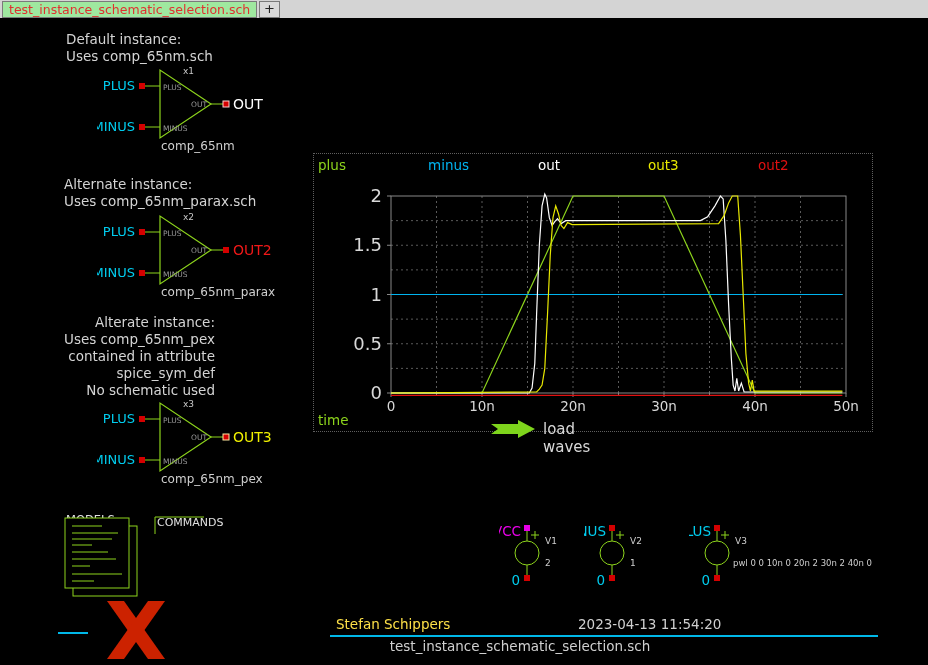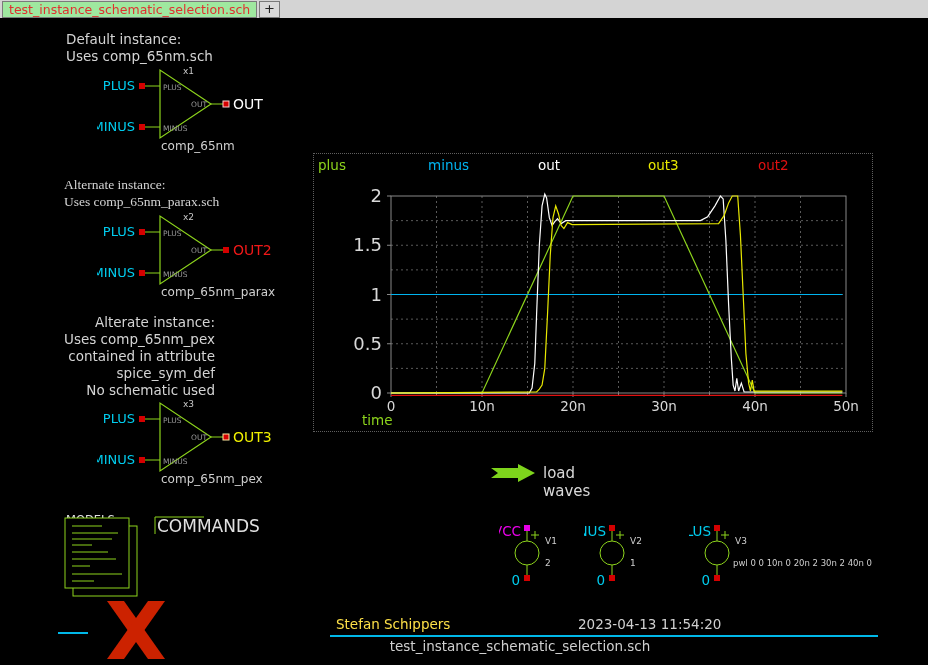--- a/index.html
+++ b/index.html
@@ -13,31 +13,31 @@
          font-size:12.5px; line-height:15px; }
   .plustab { position:absolute; left:259px; top:1px; width:21px; height:17px;
              background:#d9d9d9; border:1px solid #7a7a7a; color:#222;
              font-size:13px; line-height:14px; text-align:center; }
   
   .canvas { position:absolute; left:0; top:20px; width:928px; height:645px; background:#000; }
   .ann { position:absolute; color:#d4d4d4; font-size:13.5px; line-height:17px; white-space:pre-line; }
   .sym { position:absolute; }
   svg text { font-family:"DejaVu Sans", sans-serif; }
   
-  .cmd-label { position:absolute; left:157px; top:496px; color:#e0e0e0; font-size:17px; }
+  .cmd-label { position:absolute; left:157px; top:496px; color:#e0e0e0; font-size:11px; }
   .cmd-pre { position:absolute; left:164px; top:520px; color:#efefef;
              font:11px "DejaVu Sans Mono", monospace; line-height:15px; white-space:pre; }
   .models-label { position:absolute; left:66px; top:493px; color:#e0e0e0; font-size:11.5px; }
   
   .graph { position:absolute; left:313px; top:133px; width:560px; height:279px;
            border:1px dotted #5f5f5f; }
   .legend-item { position:absolute; top:3px; font-size:13.5px; }
   .timelab { position:absolute; left:4px; top:258px; font-size:13.5px; }
   
-  .launch { position:absolute; left:490px; top:443px; height:20px; }
+  .launch { position:absolute; left:490px; top:399px; height:20px; }
   .launch-label { position:absolute; left:53px; top:1px; color:#d8d8d8; font-size:15px; }
   
   .tb-line { position:absolute; height:2px; background:#00b8e8; }
   .logo-x { position:absolute; left:106px; top:581px; }
   .logo-schem { position:absolute; left:167px; top:585px; color:#c8c8c8;
                 font-size:42px; letter-spacing:1px; }
   .tb-author { position:absolute; left:336px; top:596px; color:#fde047; font-size:13.5px; }
   .tb-date { position:absolute; left:578px; top:596px; width:300px; text-align:left;
              color:#d0d0d0; font-size:13.5px; }
   .tb-file { position:absolute; left:220px; top:618px; width:600px; text-align:center;
@@ -48,21 +48,21 @@
 
 <div class="tabbar">
   <div class="tab">test_instance_schematic_selection.sch</div>
   <div class="plustab">+</div>
 </div>
 
 <div class="canvas">
 
   <div class="ann" style="left:66px; top:11px;">Default instance:
 Uses comp_65nm.sch</div>
-  <div class="ann" style="left:64px; top:156px;font-family:Liberation Serif, serif;">Alternate instance:
+  <div class="ann" style="left:64px; top:156px;">Alternate instance:
 Uses comp_65nm_parax.sch</div>
   <div class="ann" style="left:64px; top:294px;text-align:right;">Alterate instance:
 Uses comp_65nm_pex
 contained in attribute
 spice_sym_def
 No schematic used</div>
 
   <svg class="sym" style="left:97px; top:41px;" width="200" height="95" viewBox="0 0 200 95">
     <line x1="46" y1="25" x2="63" y2="25" stroke="#8dd41c"></line>
     <line x1="46" y1="66" x2="63" y2="66" stroke="#8dd41c"></line>
@@ -191,21 +191,21 @@
         <polyline points="77,239 222.6,238.015 225.33,235.06 228.06000000000003,231.12 230.79,214.375 233.52,160.2 236.25,101.10000000000002 238.98,63.66999999999999 241.71,51.85000000000002 244.44,59.72999999999999 247.17,71.55000000000001 249.9,74.505 253.54,68.595 258.09000000000003,70.565 404.6,69.58000000000001 410.06,61.69999999999999 414.61,48.89500000000001 418.25,42 423.71,42 426.44,81.39999999999998 429.17,140.5 431.9,199.6 434.63,229.15 436.45,237.03 438.27,226.195 440.09,237.03 443.73,237.03 528.36,237.03" fill="none" stroke="#e8e800" stroke-width="1.2"></polyline>
         <polyline points="77,241.4625 528.36,241.4625" fill="none" stroke="#e01010" stroke-width="1.2"></polyline>
       </svg>
     <div id="legend">
         <span class="legend-item" style="left: 4px; color: rgb(141, 212, 28);">plus</span>
         <span class="legend-item" style="left: 114px; color: rgb(0, 180, 240);">minus</span>
         <span class="legend-item" style="left: 224px; color: rgb(255, 255, 255);">out</span>
         <span class="legend-item" style="left: 334px; color: rgb(232, 232, 0);">out3</span>
         <span class="legend-item" style="left: 444px; color: rgb(224, 16, 16);">out2</span>
       </div>
-    <div class="timelab" id="xlabel" style="color: rgb(141, 212, 28); margin-left: 44px;">time</div>
+    <div class="timelab" id="xlabel" style="color: rgb(141, 212, 28);">time</div>
   </div>
 
   <div class="launch">
     <svg width="46" height="20" viewBox="0 0 46 20">
       <polygon points="1,5 28,5 28,1 45,10 28,19 28,15 1,15 8,10" fill="#7ed41c"></polygon>
     </svg>
     <span class="launch-label">load waves</span>
   </div>
 
   <svg class="sym" style="left:499px; top:503px;" width="180" height="65" viewBox="0 0 180 65">

